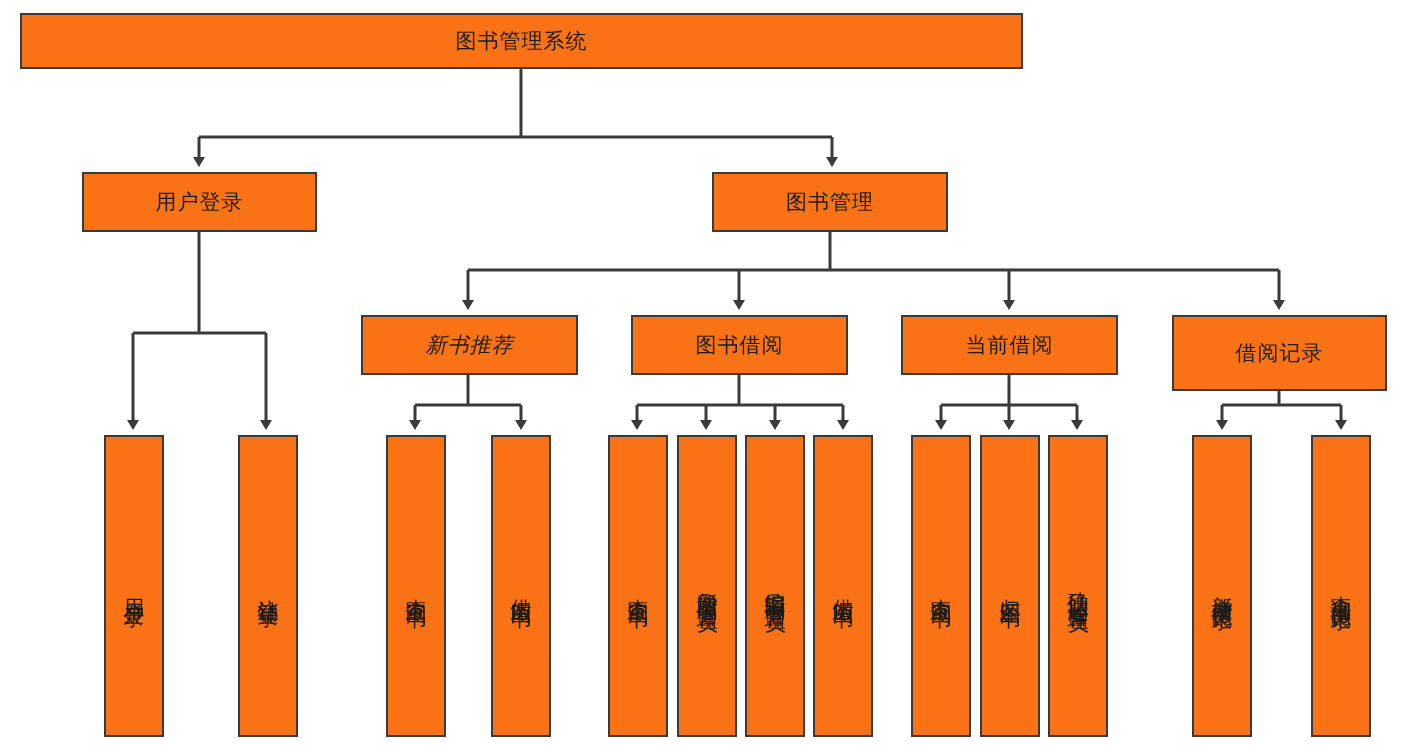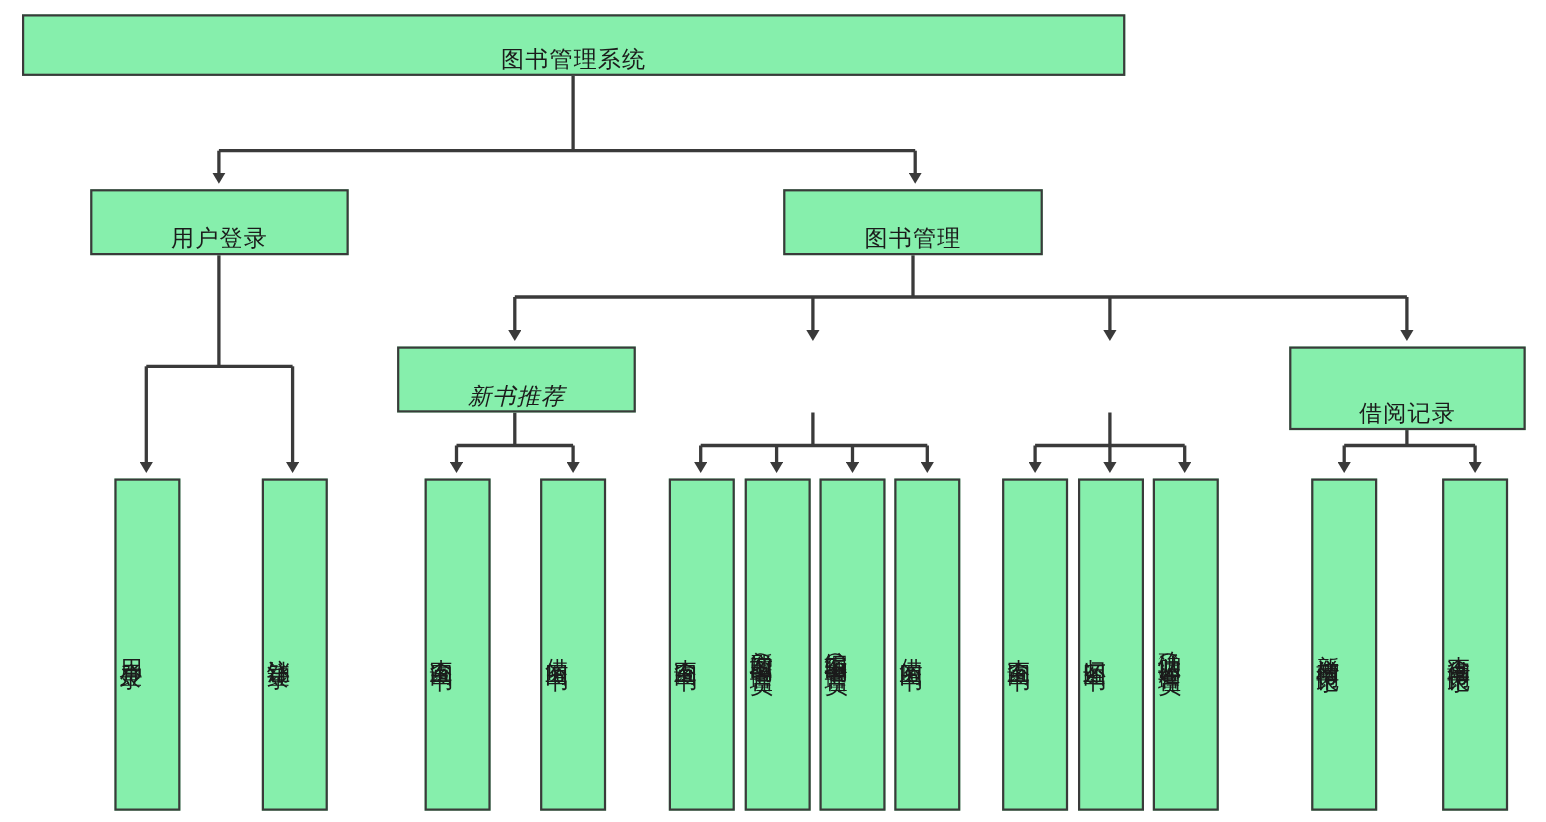--- a/index.html
+++ b/index.html
@@ -20,24 +20,24 @@
   #svg-layer {
     position: absolute;
     left: 0;
     top: 0;
     width: 1405px;
     height: 747px;
   }
   .node {
     position: absolute;
     box-sizing: border-box;
-    background: #86efac;
+    background: #f97316;
     border: 2.5px solid #3a3a3a;
     display: flex;
-    align-items: flex-end;
+    align-items: center;
     justify-content: center;
     color: #1b1b1b;
     z-index: 5;
   }
   .node-h {
     font-size: 21px;
     letter-spacing: 1px;
     line-height: 1.2;
     white-space: nowrap;
   }
@@ -126,21 +126,27 @@
   </div>
 
   <div class="node node-h" style="left:712px; top:172px; width:236px; height:60px;">
     <span>图书管理</span>
   </div>
 
   <div class="node node-h" style="left:361px; top:315px; width:217px; height:60px;font-style:italic;">
     <span>新书推荐</span>
   </div>
 
-
+  <div class="node node-h" style="left:631px; top:315px; width:217px; height:60px;">
+    <span>图书借阅</span>
+  </div>
+
+  <div class="node node-h" style="left:901px; top:315px; width:217px; height:60px;">
+    <span>当前借阅</span>
+  </div>
 
   <div class="node node-h" style="left:1172px; top:315px; width:215px; height:76px;">
     <span>借阅记录</span>
   </div>
 
   <div class="node node-v" style="left:104px; top:435px; width:60px; height:302px;">
     <span>用户登录</span>
   </div>
 
   <div class="node node-v" style="left:238px; top:435px; width:60px; height:302px;">

